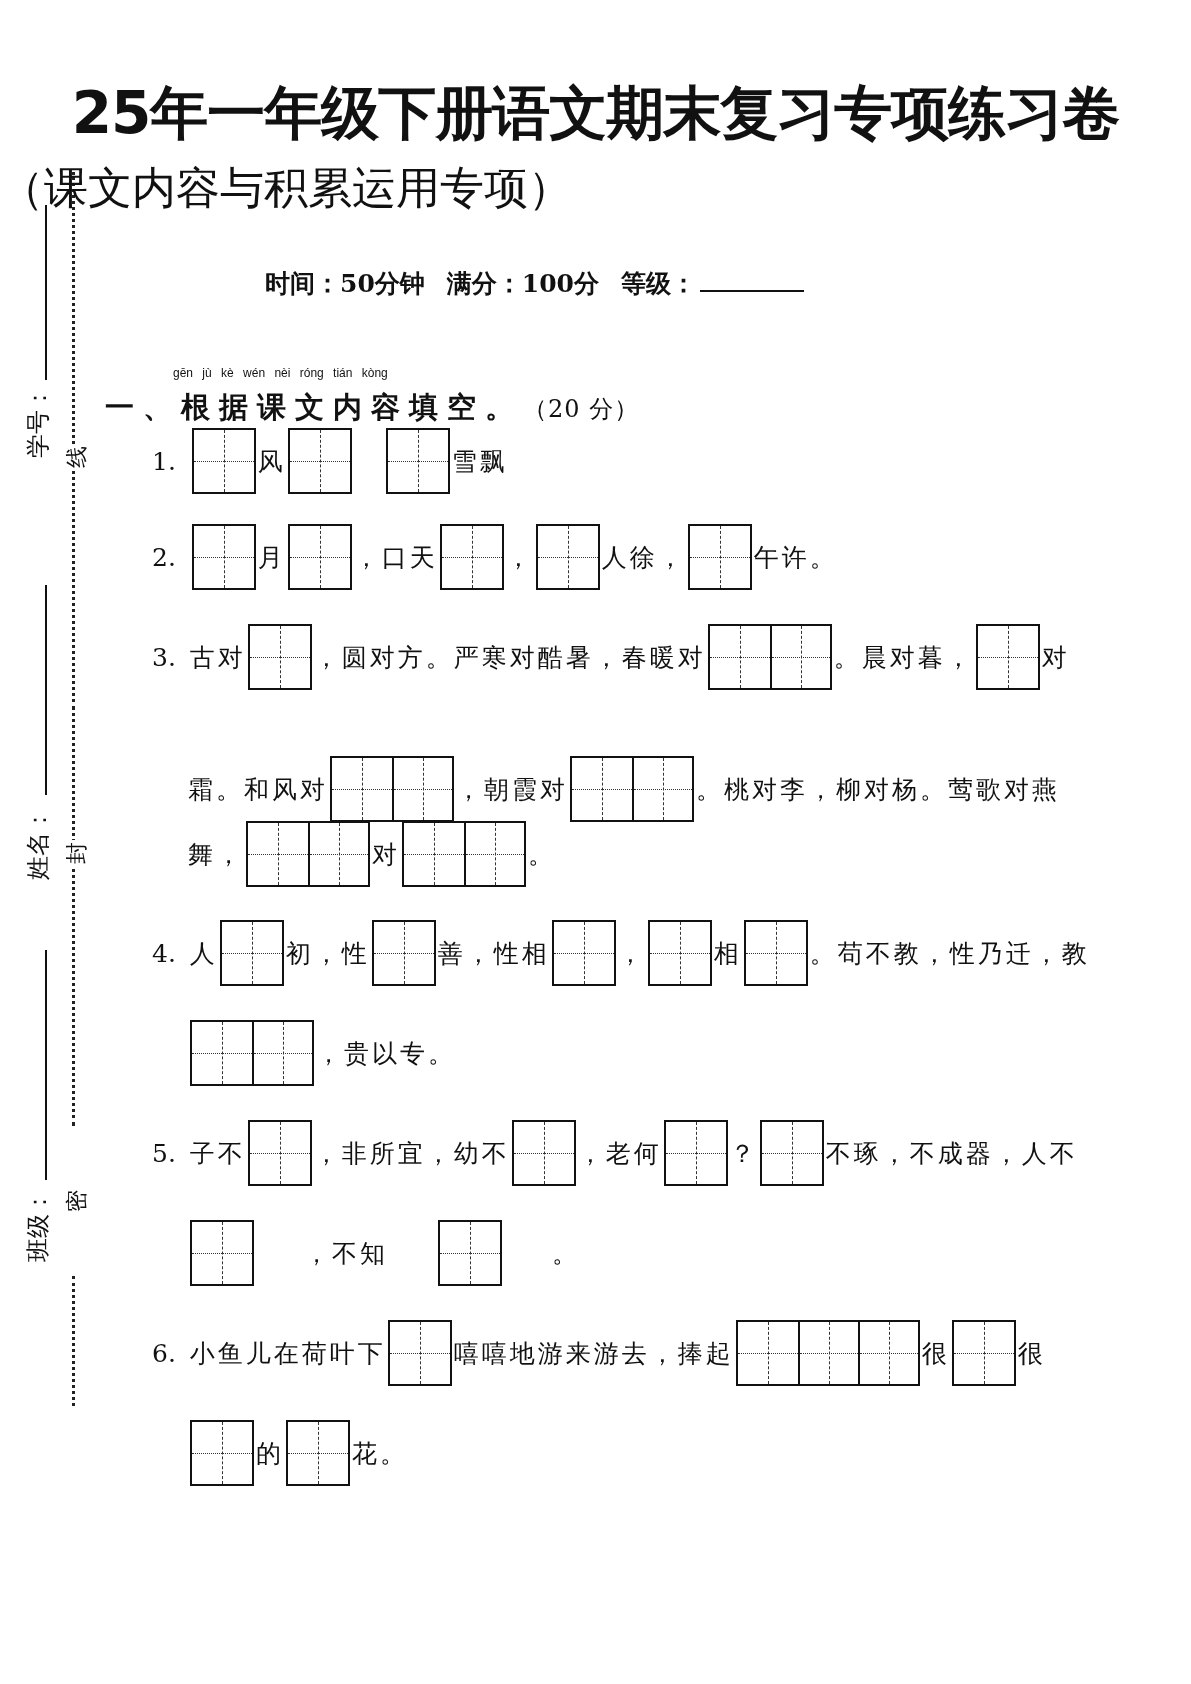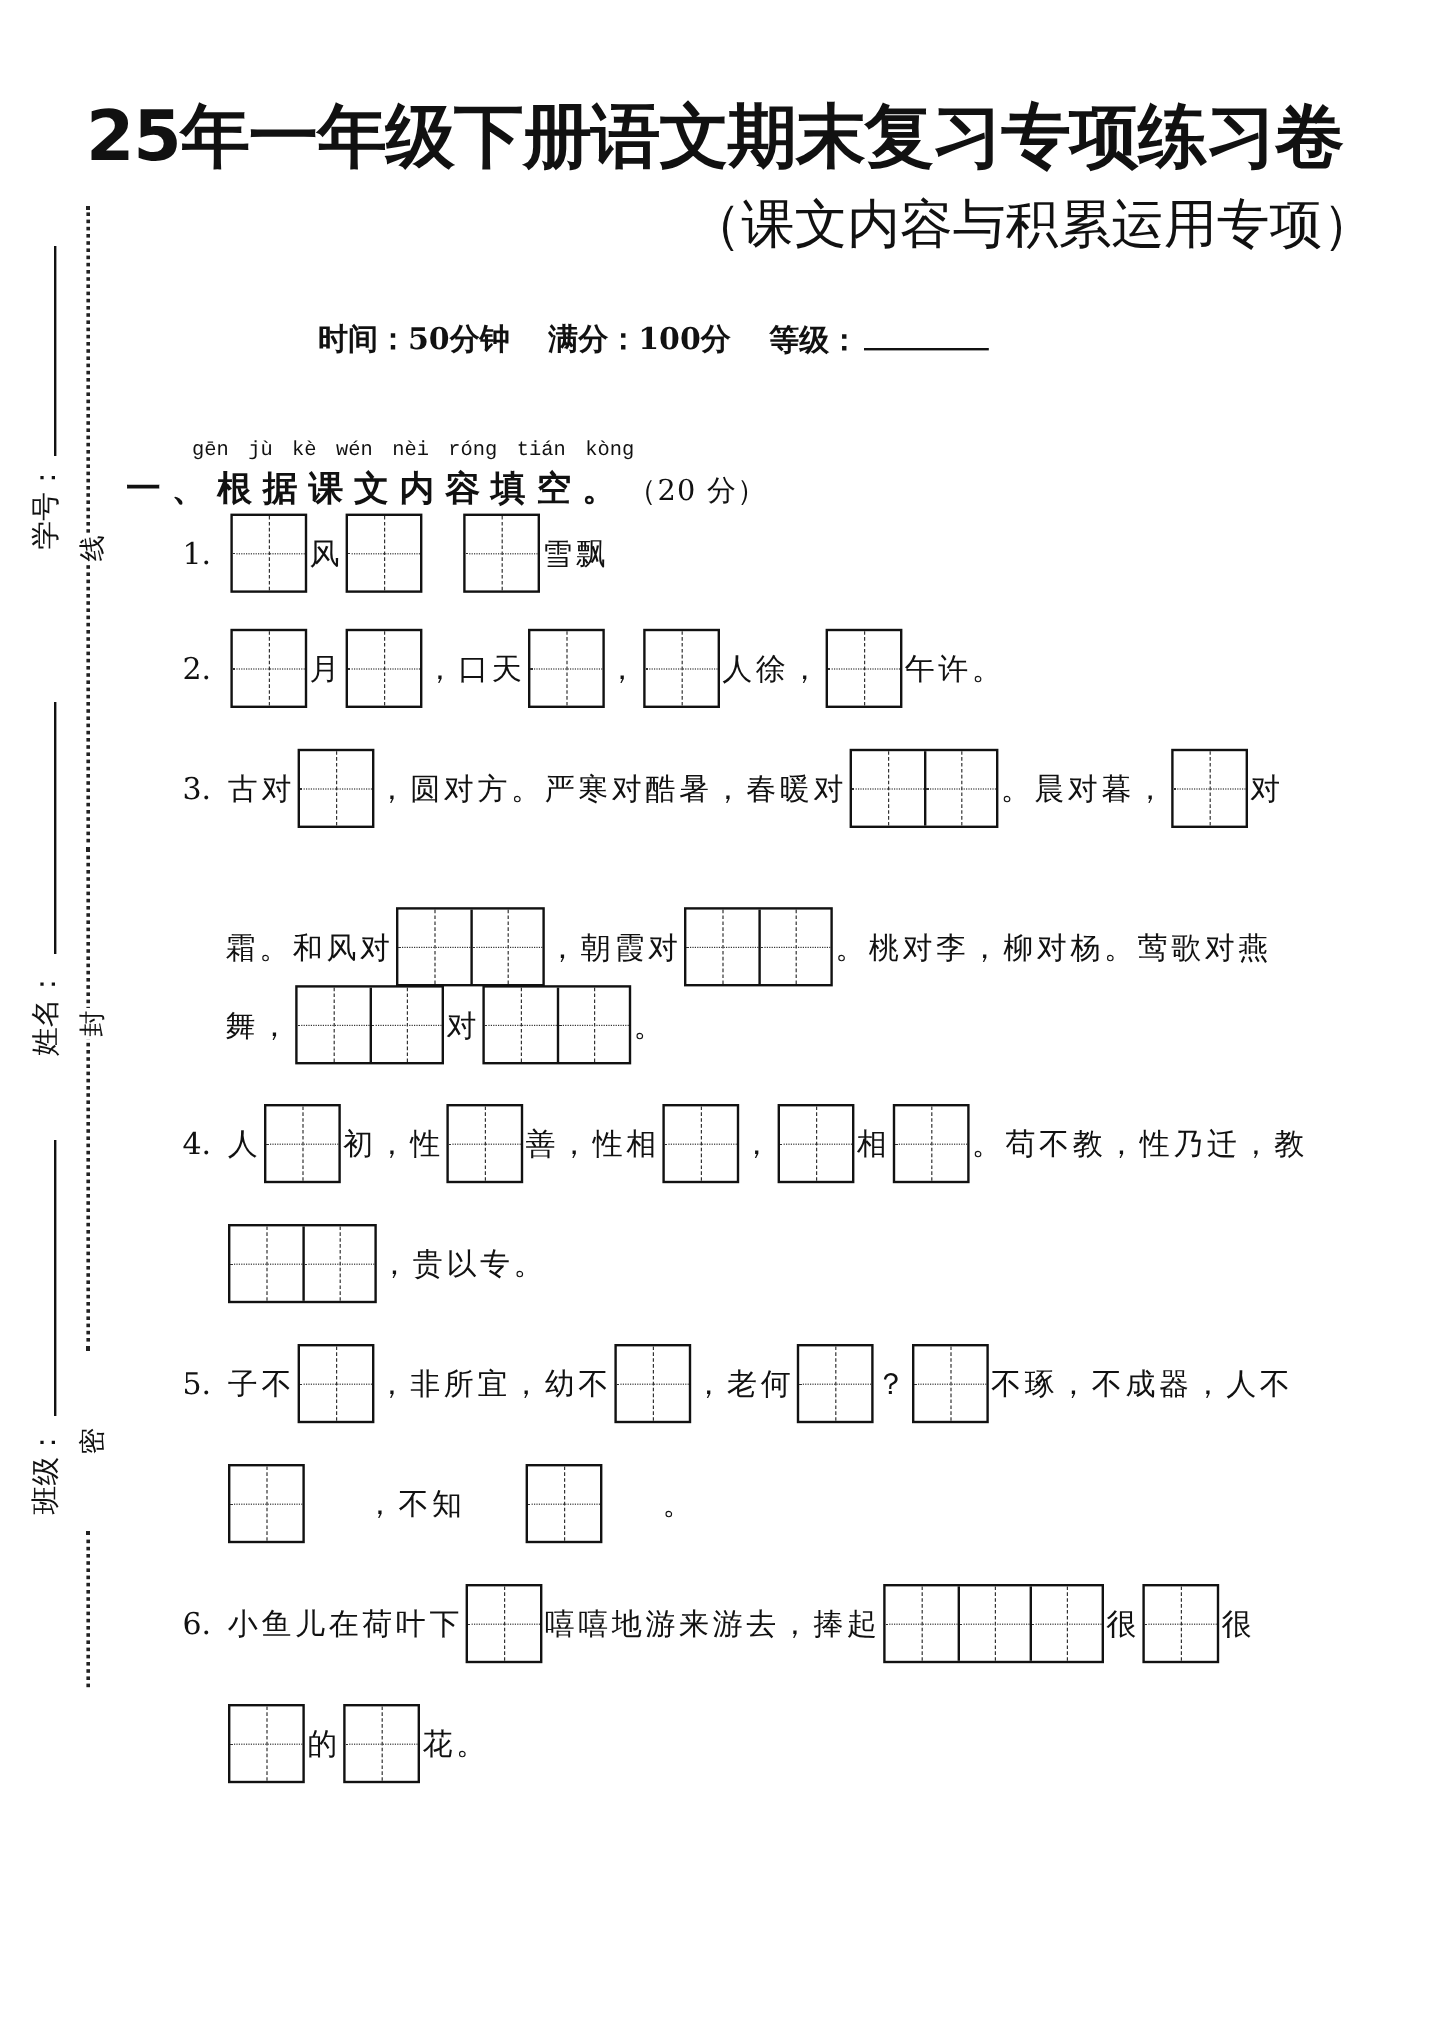--- a/index.html
+++ b/index.html
@@ -6,48 +6,48 @@
   body {
     width: 1191px; height: 1684px; background: #ffffff; position: relative; overflow: hidden;
     font-family: "DejaVu Serif", "Liberation Serif", serif; color: #111;
   }
   .title {
     position: absolute; left: 0; width: 1191px; top: 78px; text-align: center;
     font-family: "DejaVu Sans", "Liberation Sans", sans-serif; font-weight: bold;
     font-size: 58px; letter-spacing: -1px; line-height: 70px;
   }
   .subtitle {
-    position: absolute; left: 0; width: 1146px; top: 160px; text-align: right;
+    position: absolute; left: 0; width: 1146px; top: 160px; text-align: left;
     font-family: "DejaVu Sans", "Liberation Sans", sans-serif;
     font-size: 44px; line-height: 56px;
   }
   .meta {
     position: absolute; left: 265px; top: 266px; font-size: 25px; font-weight: bold;
-    display: flex; align-items: flex-start; gap: 32px; white-space: nowrap;
+    display: flex; align-items: center; gap: 22px; white-space: nowrap;
     font-family: "DejaVu Serif", serif;
   }
   .meta .grade-line { display: inline-block; width: 104px; border-bottom: 2px solid #111; height: 24px; margin-left: 4px; }
   .binding {
     position: absolute; left: 0; top: 0; width: 100px; height: 1684px;
   }
   .bind-dotted {
     position: absolute; left: 72px; width: 0; border-left: 3px dotted #222;
   }
   .bind-solid { position: absolute; left: 45px; width: 0; border-left: 2px solid #111; }
   .bind-label {
     position: absolute; left: 22px; font-size: 24px; font-family: "DejaVu Sans", sans-serif;
     transform: rotate(-90deg); transform-origin: left top; white-space: nowrap;
   }
   .bind-seal {
     position: absolute; left: 62px; font-size: 22px; font-family: "DejaVu Sans", sans-serif;
     transform: rotate(-90deg); transform-origin: left top; background: #fff; padding: 0 2px;
   }
   .section-pinyin {
-    position: absolute; left: 160px; top: 366px; font-family: Liberation Mono, monospace;
-    font-size: 17px; word-spacing: 6px; white-space: nowrap;
+    position: absolute; left: 173px; top: 366px; font-family: Liberation Sans, sans-serif;
+    font-size: 12px; word-spacing: 6px; white-space: nowrap;
   }
   .section-head {
     position: absolute; left: 105px; top: 388px; font-size: 29px; font-weight: bold;
     font-family: "DejaVu Sans", sans-serif; letter-spacing: 9px; white-space: nowrap;
   }
   .section-head .score { font-weight: normal; letter-spacing: 1px; font-family: "DejaVu Serif", serif; font-size: 24px; margin-top: 24px; }
   .line {
     position: absolute; display: flex; align-items: center; white-space: nowrap;
     font-size: 25px; font-family: "DejaVu Serif", serif; letter-spacing: 3px;
   }

